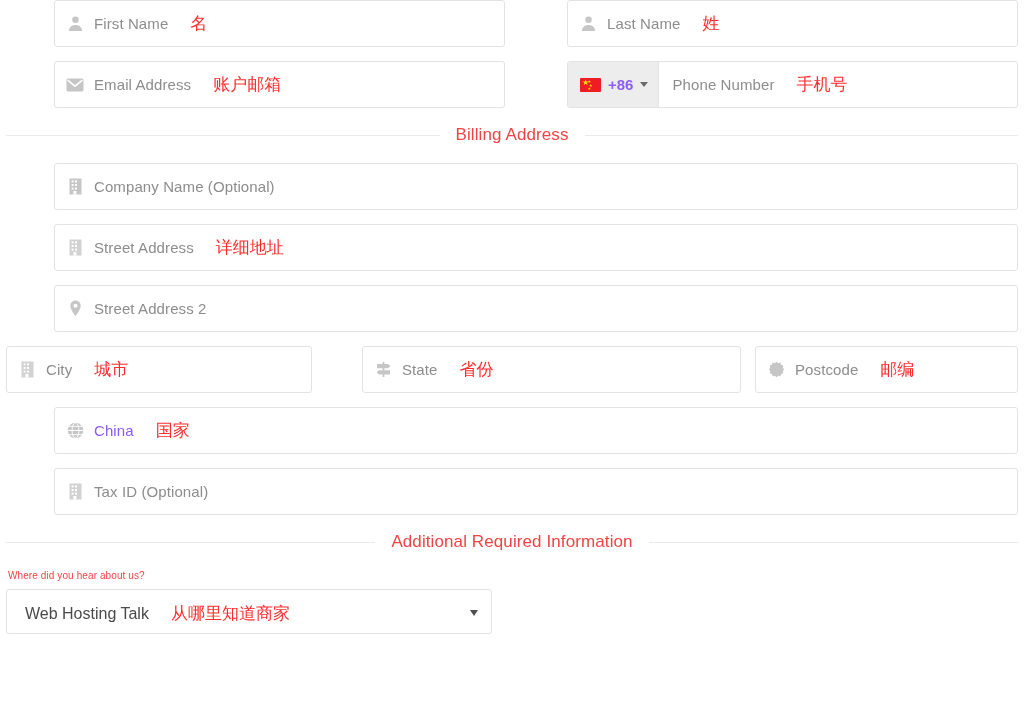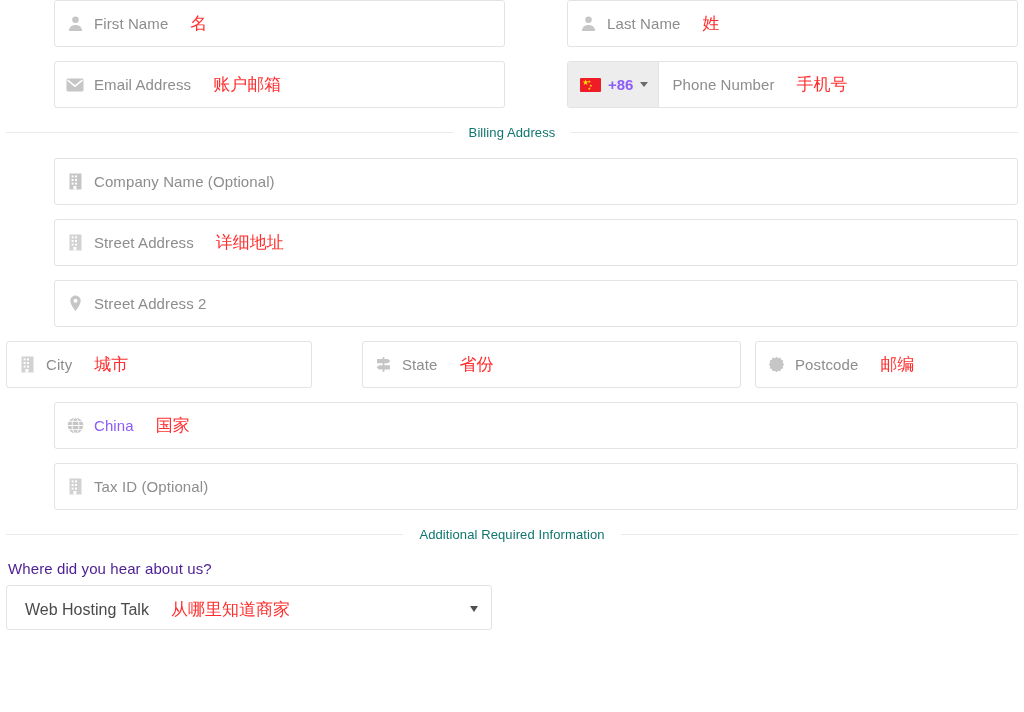--- a/index.html
+++ b/index.html
@@ -92,30 +92,30 @@
   }
 
   
   .divider {
     display: flex; align-items: center;
     gap: 16px;
     margin: 17px 0 18px;
   }
   .divider .line { flex: 1 1 auto; height: 1px; background: #eaeaea; }
   .divider .dtitle {
-    font-size: 13px;
-    color: #0f766e;
+    font-size: 17px;
+    color: #ef4444;
     white-space: nowrap;
     letter-spacing: .1px;
   }
 
   
   .qlabel {
-    font-size: 15px;
-    color: #4c1d95;
+    font-size: 10px;
+    color: #ef4444;
     margin: 0 0 8px 2px;
     letter-spacing: .1px;
   }
   .selwrap {
     position: relative;
     width: 486px;
     height: 45px;
     border: 1px solid #e3e3e3;
     border-radius: 3px;
     background: #fff;

